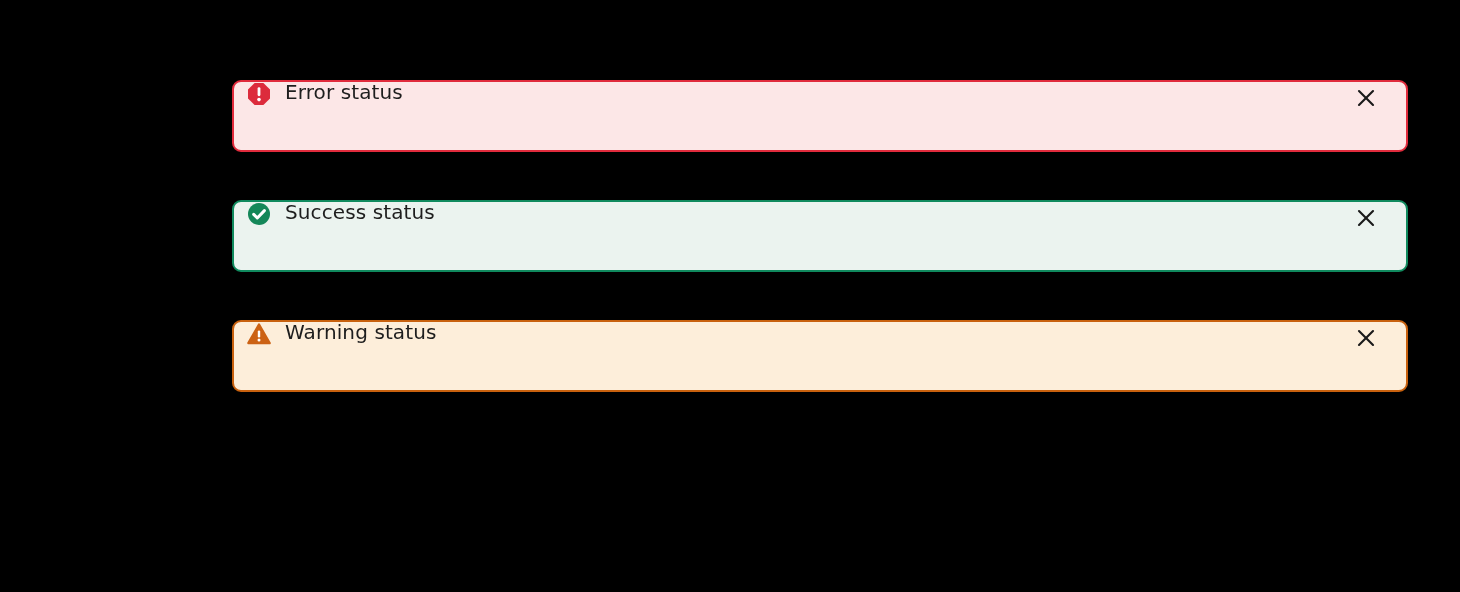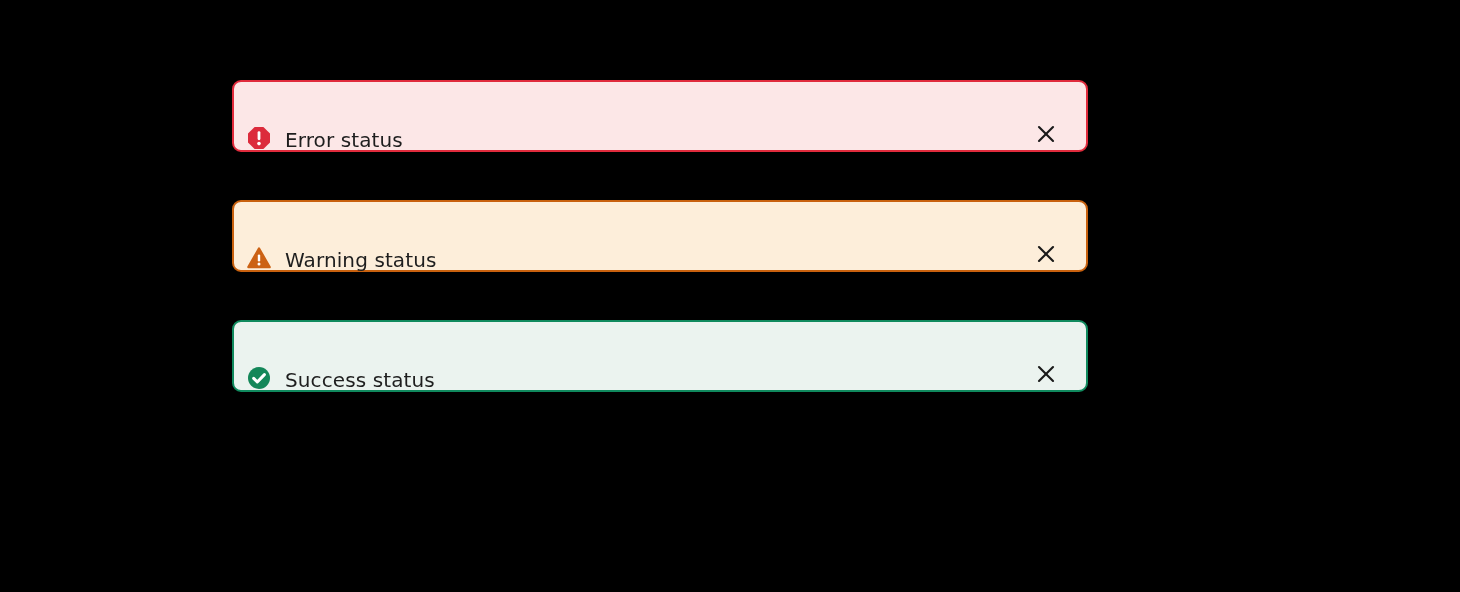--- a/index.html
+++ b/index.html
@@ -11,27 +11,27 @@
     overflow: hidden;
   }
   .alert-stack {
     width: 996px;
     margin: 80px auto 0 auto;
     display: flex;
     flex-direction: column;
     gap: 48px;
   }
   .alert {
-    width: 856px;
+    width: 1176px;
     height: 72px;
     background: var(--bg);
     border: 2.5px solid var(--border);
     border-radius: 9px;
     display: flex;
-    align-items: flex-end;
+    align-items: flex-start;
     padding: 0 24px 0 13px;
   }
   .alert-icon {
     width: 24px;
     height: 24px;
     flex: 0 0 24px;
     display: inline-flex;
     align-items: center;
     justify-content: center;
     margin-right: 14px;
@@ -75,50 +75,50 @@
       <span>
         <svg width="24" height="24" viewBox="0 0 24 24">
           <line x1="5" y1="5" x2="19" y2="19" stroke="#1A1A1A" stroke-width="2.1" stroke-linecap="round"></line>
           <line x1="19" y1="5" x2="5" y2="19" stroke="#1A1A1A" stroke-width="2.1" stroke-linecap="round"></line>
         </svg>
       </span>
     </button>
   </div>
 
 
+  <div class="alert" style="--bg: #EBF3EF; --border: #108A5E; --icon: #148759; --text: #1E1E1E;">
+    <span class="alert-icon">
+      <svg width="24" height="24" viewBox="0 0 24 24">
+        <circle cx="12" cy="12" r="11" fill="var(--icon)"></circle>
+        <path d="M6.7 12.4 L10.3 16 L17.4 8.6" fill="none" stroke="#ffffff" stroke-width="3" stroke-linecap="round" stroke-linejoin="round"></path>
+      </svg>
+    </span>
+    <span class="alert-label">Success status</span>
+    <button class="close-button" aria-label="Close">
+      <span>
+        <svg width="24" height="24" viewBox="0 0 24 24">
+          <line x1="5" y1="5" x2="19" y2="19" stroke="#1A1A1A" stroke-width="2.1" stroke-linecap="round"></line>
+          <line x1="19" y1="5" x2="5" y2="19" stroke="#1A1A1A" stroke-width="2.1" stroke-linecap="round"></line>
+        </svg>
+      </span>
+    </button>
+  </div>
+
   <div class="alert" style="--bg: #FDEEDA; --border: #C8610E; --icon: #CC6214; --text: #1E1E1E;">
     <span class="alert-icon">
       <svg width="24" height="24" viewBox="0 0 24 24">
         <path d="M12 2.6 L22.6 21.1 L1.4 21.1 Z" fill="var(--icon)" stroke="var(--icon)" stroke-width="2.4" stroke-linejoin="round"></path>
         <rect x="10.8" y="8.4" width="2.4" height="7" rx="1.2" fill="#ffffff"></rect>
         <circle cx="12" cy="18" r="1.5" fill="#ffffff"></circle>
       </svg>
     </span>
     <span class="alert-label">Warning status</span>
     <button class="close-button" aria-label="Close">
       <span>
         <svg width="24" height="24" viewBox="0 0 24 24">
           <line x1="5" y1="5" x2="19" y2="19" stroke="#1A1A1A" stroke-width="2.1" stroke-linecap="round"></line>
           <line x1="19" y1="5" x2="5" y2="19" stroke="#1A1A1A" stroke-width="2.1" stroke-linecap="round"></line>
         </svg>
       </span>
     </button>
   </div>
 
-  <div class="alert" style="--bg: #EBF3EF; --border: #108A5E; --icon: #148759; --text: #1E1E1E;">
-    <span class="alert-icon">
-      <svg width="24" height="24" viewBox="0 0 24 24">
-        <circle cx="12" cy="12" r="11" fill="var(--icon)"></circle>
-        <path d="M6.7 12.4 L10.3 16 L17.4 8.6" fill="none" stroke="#ffffff" stroke-width="3" stroke-linecap="round" stroke-linejoin="round"></path>
-      </svg>
-    </span>
-    <span class="alert-label">Success status</span>
-    <button class="close-button" aria-label="Close">
-      <span>
-        <svg width="24" height="24" viewBox="0 0 24 24">
-          <line x1="5" y1="5" x2="19" y2="19" stroke="#1A1A1A" stroke-width="2.1" stroke-linecap="round"></line>
-          <line x1="19" y1="5" x2="5" y2="19" stroke="#1A1A1A" stroke-width="2.1" stroke-linecap="round"></line>
-        </svg>
-      </span>
-    </button>
-  </div>
-
 </div>
 
 </body></html>

